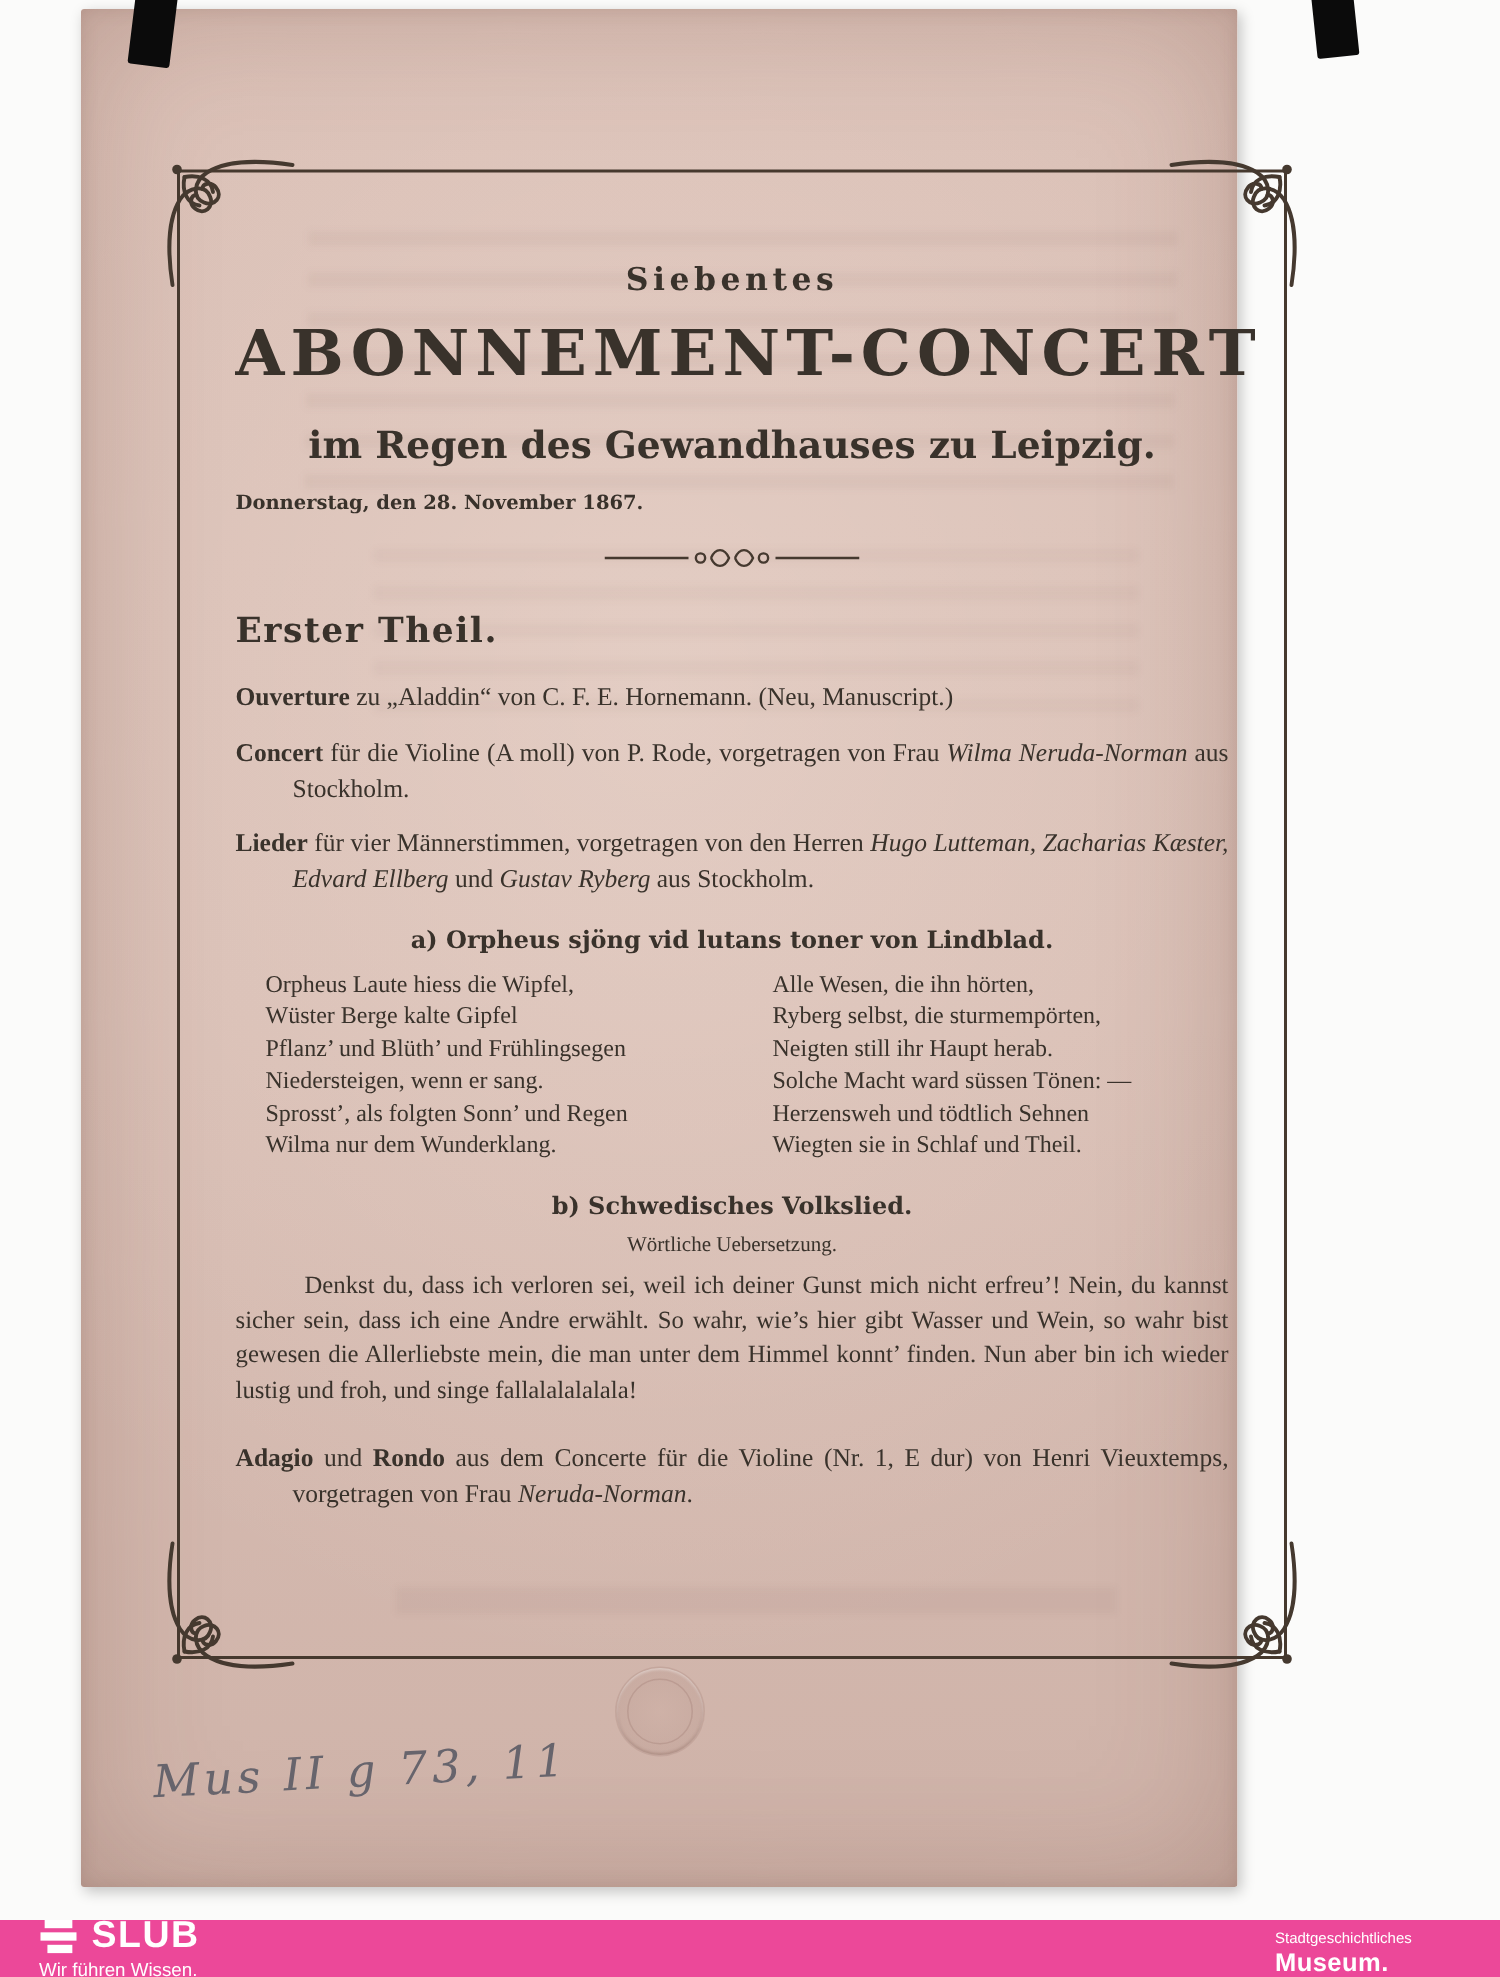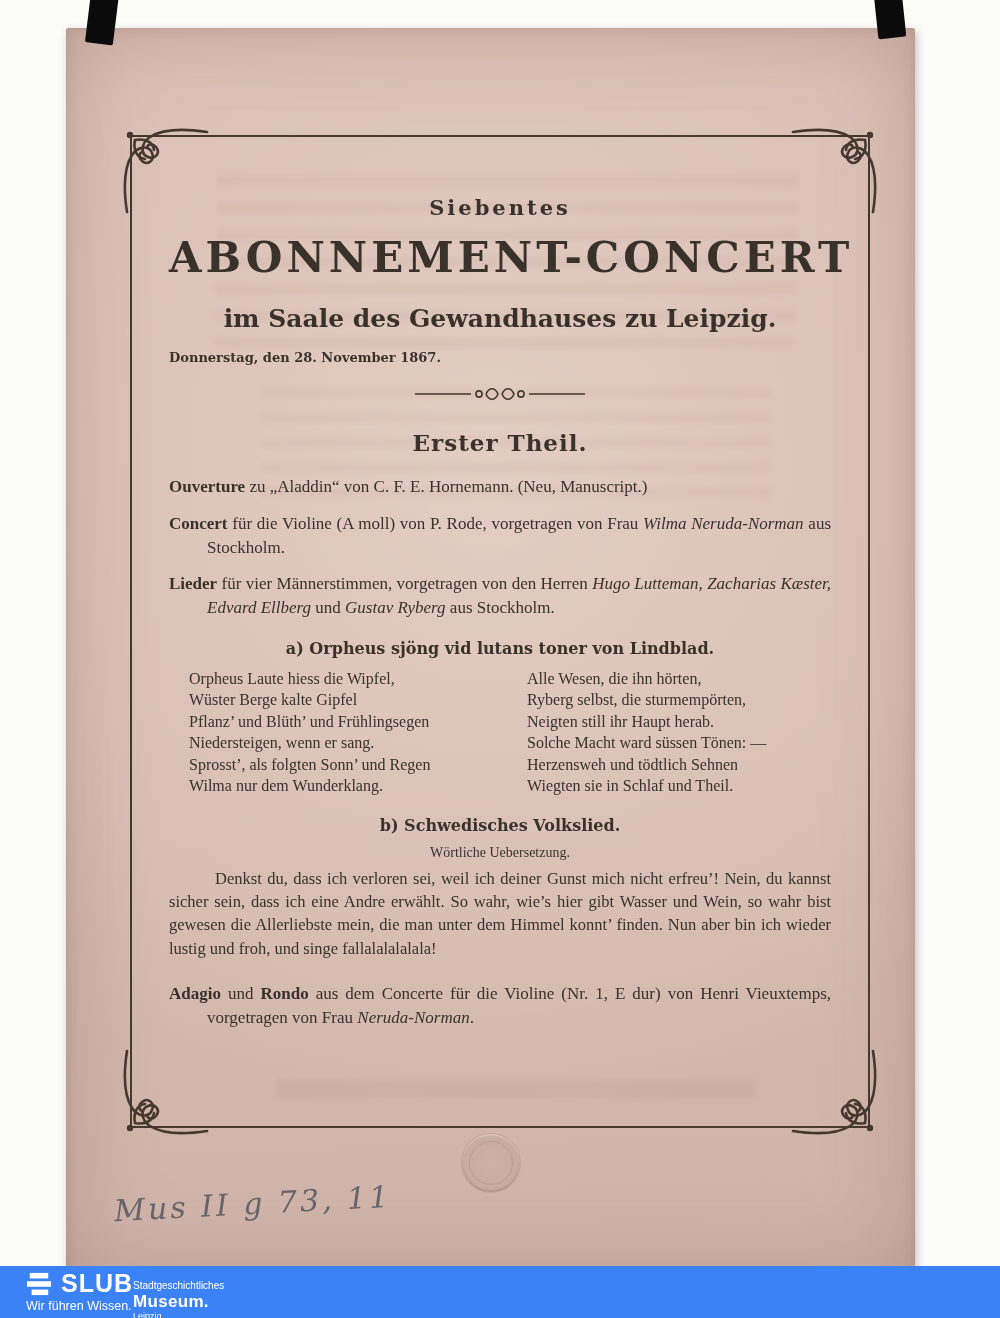--- a/index.html
+++ b/index.html
@@ -7,30 +7,29 @@
     width:1000px;height:1318px;position:relative;overflow:hidden;
     background:#fbfbfa;
     font-family:"Liberation Serif", serif;
   }
   
   .corner-tab{position:absolute;top:-8px;width:28px;height:52px;background:#0b0b0b;border-radius:2px;z-index:5;}
   .corner-tab.left{left:88px;transform:rotate(7deg);}
   .corner-tab.right{left:876px;height:46px;transform:rotate(-6deg);}
   
   .paper{
-    position:absolute;left:66px;top:6px;width:849px;height:1252px;z-index:1;
+    position:absolute;left:54px;top:6px;width:771px;height:1252px;z-index:1;
     background:
       radial-gradient(120% 85% at 50% 36%, rgba(255,243,235,0.30), rgba(0,0,0,0) 62%),
       linear-gradient(178deg,#d9beb4 0%, #d7bcb2 55%, #cfb3a9 100%);
     box-shadow:
       inset 0 0 90px rgba(108,66,56,0.26),
       inset 0 0 12px rgba(108,66,56,0.18),
       2px 3px 9px rgba(0,0,0,0.22);
     border-radius:2px;
-    margin-top:22px;
   }
   
   .ghost{position:absolute;pointer-events:none;}
   #g1{left:150px;top:148px;width:580px;height:175px;
       background:repeating-linear-gradient(180deg, rgba(96,62,50,0.05) 0 10px, rgba(0,0,0,0) 10px 27px);
       filter:blur(2.5px);transform:skewX(-1deg);}
   #g2{left:195px;top:360px;width:510px;height:110px;
       background:repeating-linear-gradient(180deg, rgba(96,62,50,0.04) 0 9px, rgba(0,0,0,0) 9px 25px);
       filter:blur(2.5px);}
   #g3{left:210px;top:1052px;width:480px;height:18px;
@@ -45,21 +44,21 @@
   .corner.tr{right:-9px;top:-9px;transform:scaleX(-1);}
   .corner.bl{left:-9px;bottom:-9px;transform:scaleY(-1);}
   .corner.br{right:-9px;bottom:-9px;transform:scale(-1,-1);}
   
   .content{padding:58px 37px 0;color:#39322b;}
   .t-series{font-family:"DejaVu Serif",serif;font-weight:700;font-size:21px;letter-spacing:3px;text-align:center;}
   .t-main{font-family:"DejaVu Serif",serif;font-weight:700;font-size:42px;letter-spacing:4px;text-align:center;margin:13px 0 0;white-space:nowrap;}
   .t-venue{font-family:"DejaVu Serif",serif;font-weight:700;font-size:25px;text-align:center;margin-top:22px;}
   .t-date{font-family:"DejaVu Serif",serif;font-weight:700;font-size:13px;margin-top:17px;}
   .divider{display:block;margin:17px auto 0;width:170px;height:24px;}
-  .t-part{font-family:"DejaVu Serif",serif;font-weight:700;font-size:23px;letter-spacing:1px;text-align:center;margin:23px 0 19px;}
+  .t-part{font-family:"DejaVu Serif",serif;font-weight:700;font-size:23px;letter-spacing:1px;text-align:left;margin:23px 0 19px;}
   .entry{font-size:17px;line-height:1.4;text-align:justify;padding-left:38px;text-indent:-38px;margin:0 0 13px;}
   .entry.final{margin-top:22px;}
   .b{font-weight:700;}
   .i{font-style:italic;}
   .song-head{font-family:"DejaVu Serif",serif;font-weight:700;font-size:16px;text-align:center;margin:19px 0 10px;}
   .verse{display:flex;gap:34px;padding-left:20px;font-size:16px;line-height:1.34;margin-bottom:16px;}
   .verse .col{width:312px;}
   .sub-head{font-size:14px;text-align:center;margin:2px 0 6px;}
   .prose{font-size:16.5px;line-height:1.42;text-align:justify;text-indent:46px;margin:4px 0 14px;}
   
@@ -71,23 +70,23 @@
   }
   .stamp::after{content:"";position:absolute;inset:7px;border-radius:50%;border:1px solid rgba(110,70,60,0.16);}
   .shelfmark{
     position:absolute;left:48px;top:1158px;
     font-family:"DejaVu Serif",serif;font-style:italic;
     font-size:30px;letter-spacing:3px;color:#5c5c66;opacity:0.9;
     transform:rotate(-3deg);
   }
   
   .footer{
-    position:absolute;left:0;right:0;bottom:0;height:52px;z-index:6;
-    background:#3b82f6;color:#fff;
-    display:flex;justify-content:flex-start;align-items:center;
+    position:absolute;left:0;right:0;bottom:0;height:38px;z-index:6;
+    background:#ec4899;color:#fff;
+    display:flex;justify-content:space-between;align-items:center;
     padding:0 12px 0 26px;box-sizing:border-box;
     font-family:"Liberation Sans", sans-serif;
   }
   .f-row{display:flex;align-items:center;gap:9px;}
   .slub-icon{width:26px;height:24px;display:inline-block;}
   .slub-name{font-size:25px;font-weight:700;letter-spacing:1px;line-height:1;}
   .slub-tag{font-size:12.5px;margin-top:3px;}
   .f-right{text-align:left;width:138px;line-height:1.12;margin-top:24px;}
   .m1{font-size:10px;}
   .m2{font-size:17px;font-weight:700;letter-spacing:0.3px;}
@@ -141,21 +140,21 @@
         <path d="M4,84 C0,58 2,38 9,27 C15,18 26,17 29,25 C32,32 25,38 19,33 C15,30 16,24 20,24"></path>
         <path d="M12,12 C22,10 30,14 31,22"></path>
         <path d="M12,12 C10,22 14,30 22,31"></path>
         <circle cx="7" cy="7" r="3.2" fill="#45392f" stroke="none"></circle>
       </g>
     </svg>
 
     <div class="content">
       <div class="t-series">Siebentes</div>
       <h1 class="t-main">ABONNEMENT-CONCERT</h1>
-      <div class="t-venue">im Saale des Gewandhauses zu Leipzig.</div>
+      <div class="t-venue">im Regen des Gewandhauses zu Leipzig.</div>
       <div class="t-date">Donnerstag, den 28. November 1867.</div>
 
       <svg class="divider" viewBox="0 0 170 24">
         <g fill="none" stroke="#45392f" stroke-width="1.6">
           <path d="M0,12 H56"></path>
           <path d="M114,12 H170"></path>
           <circle cx="64" cy="12" r="3.1"></circle>
           <path d="M71,12 c3,-7 9,-7 12,0 c-3,7 -9,7 -12,0"></path>
           <path d="M87,12 c3,-7 9,-7 12,0 c-3,7 -9,7 -12,0"></path>
           <circle cx="106" cy="12" r="3.1"></circle>

